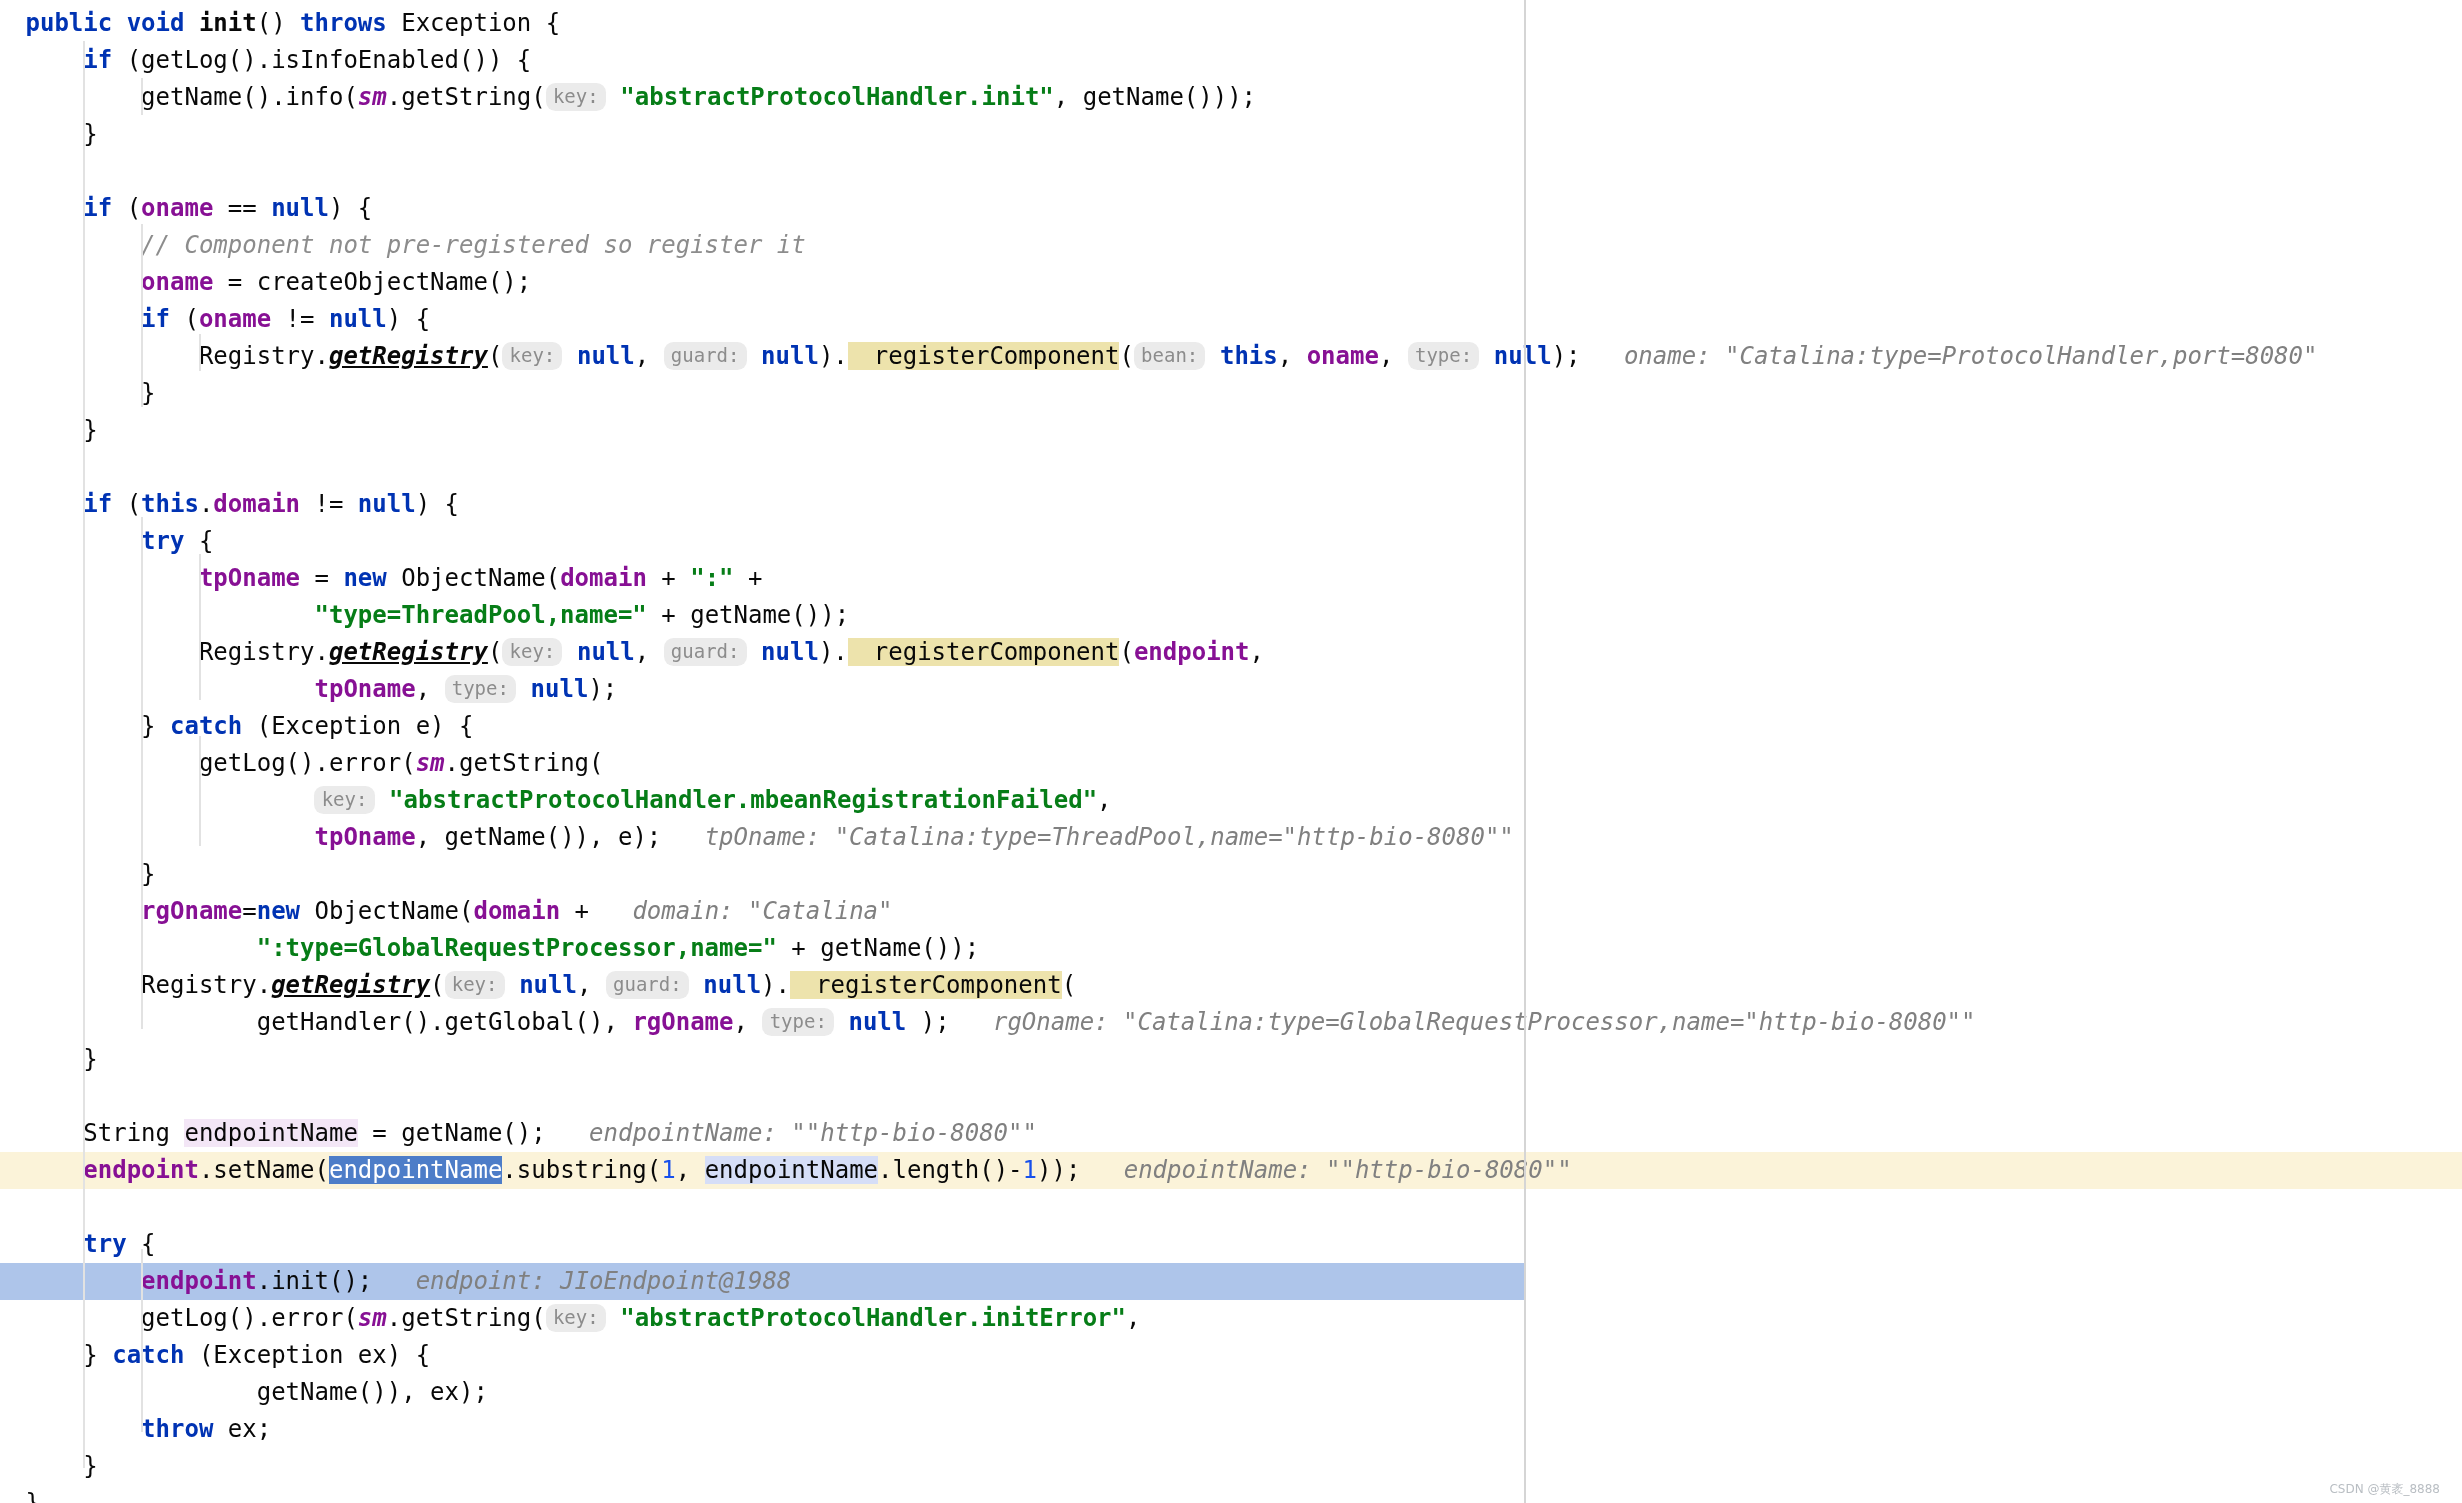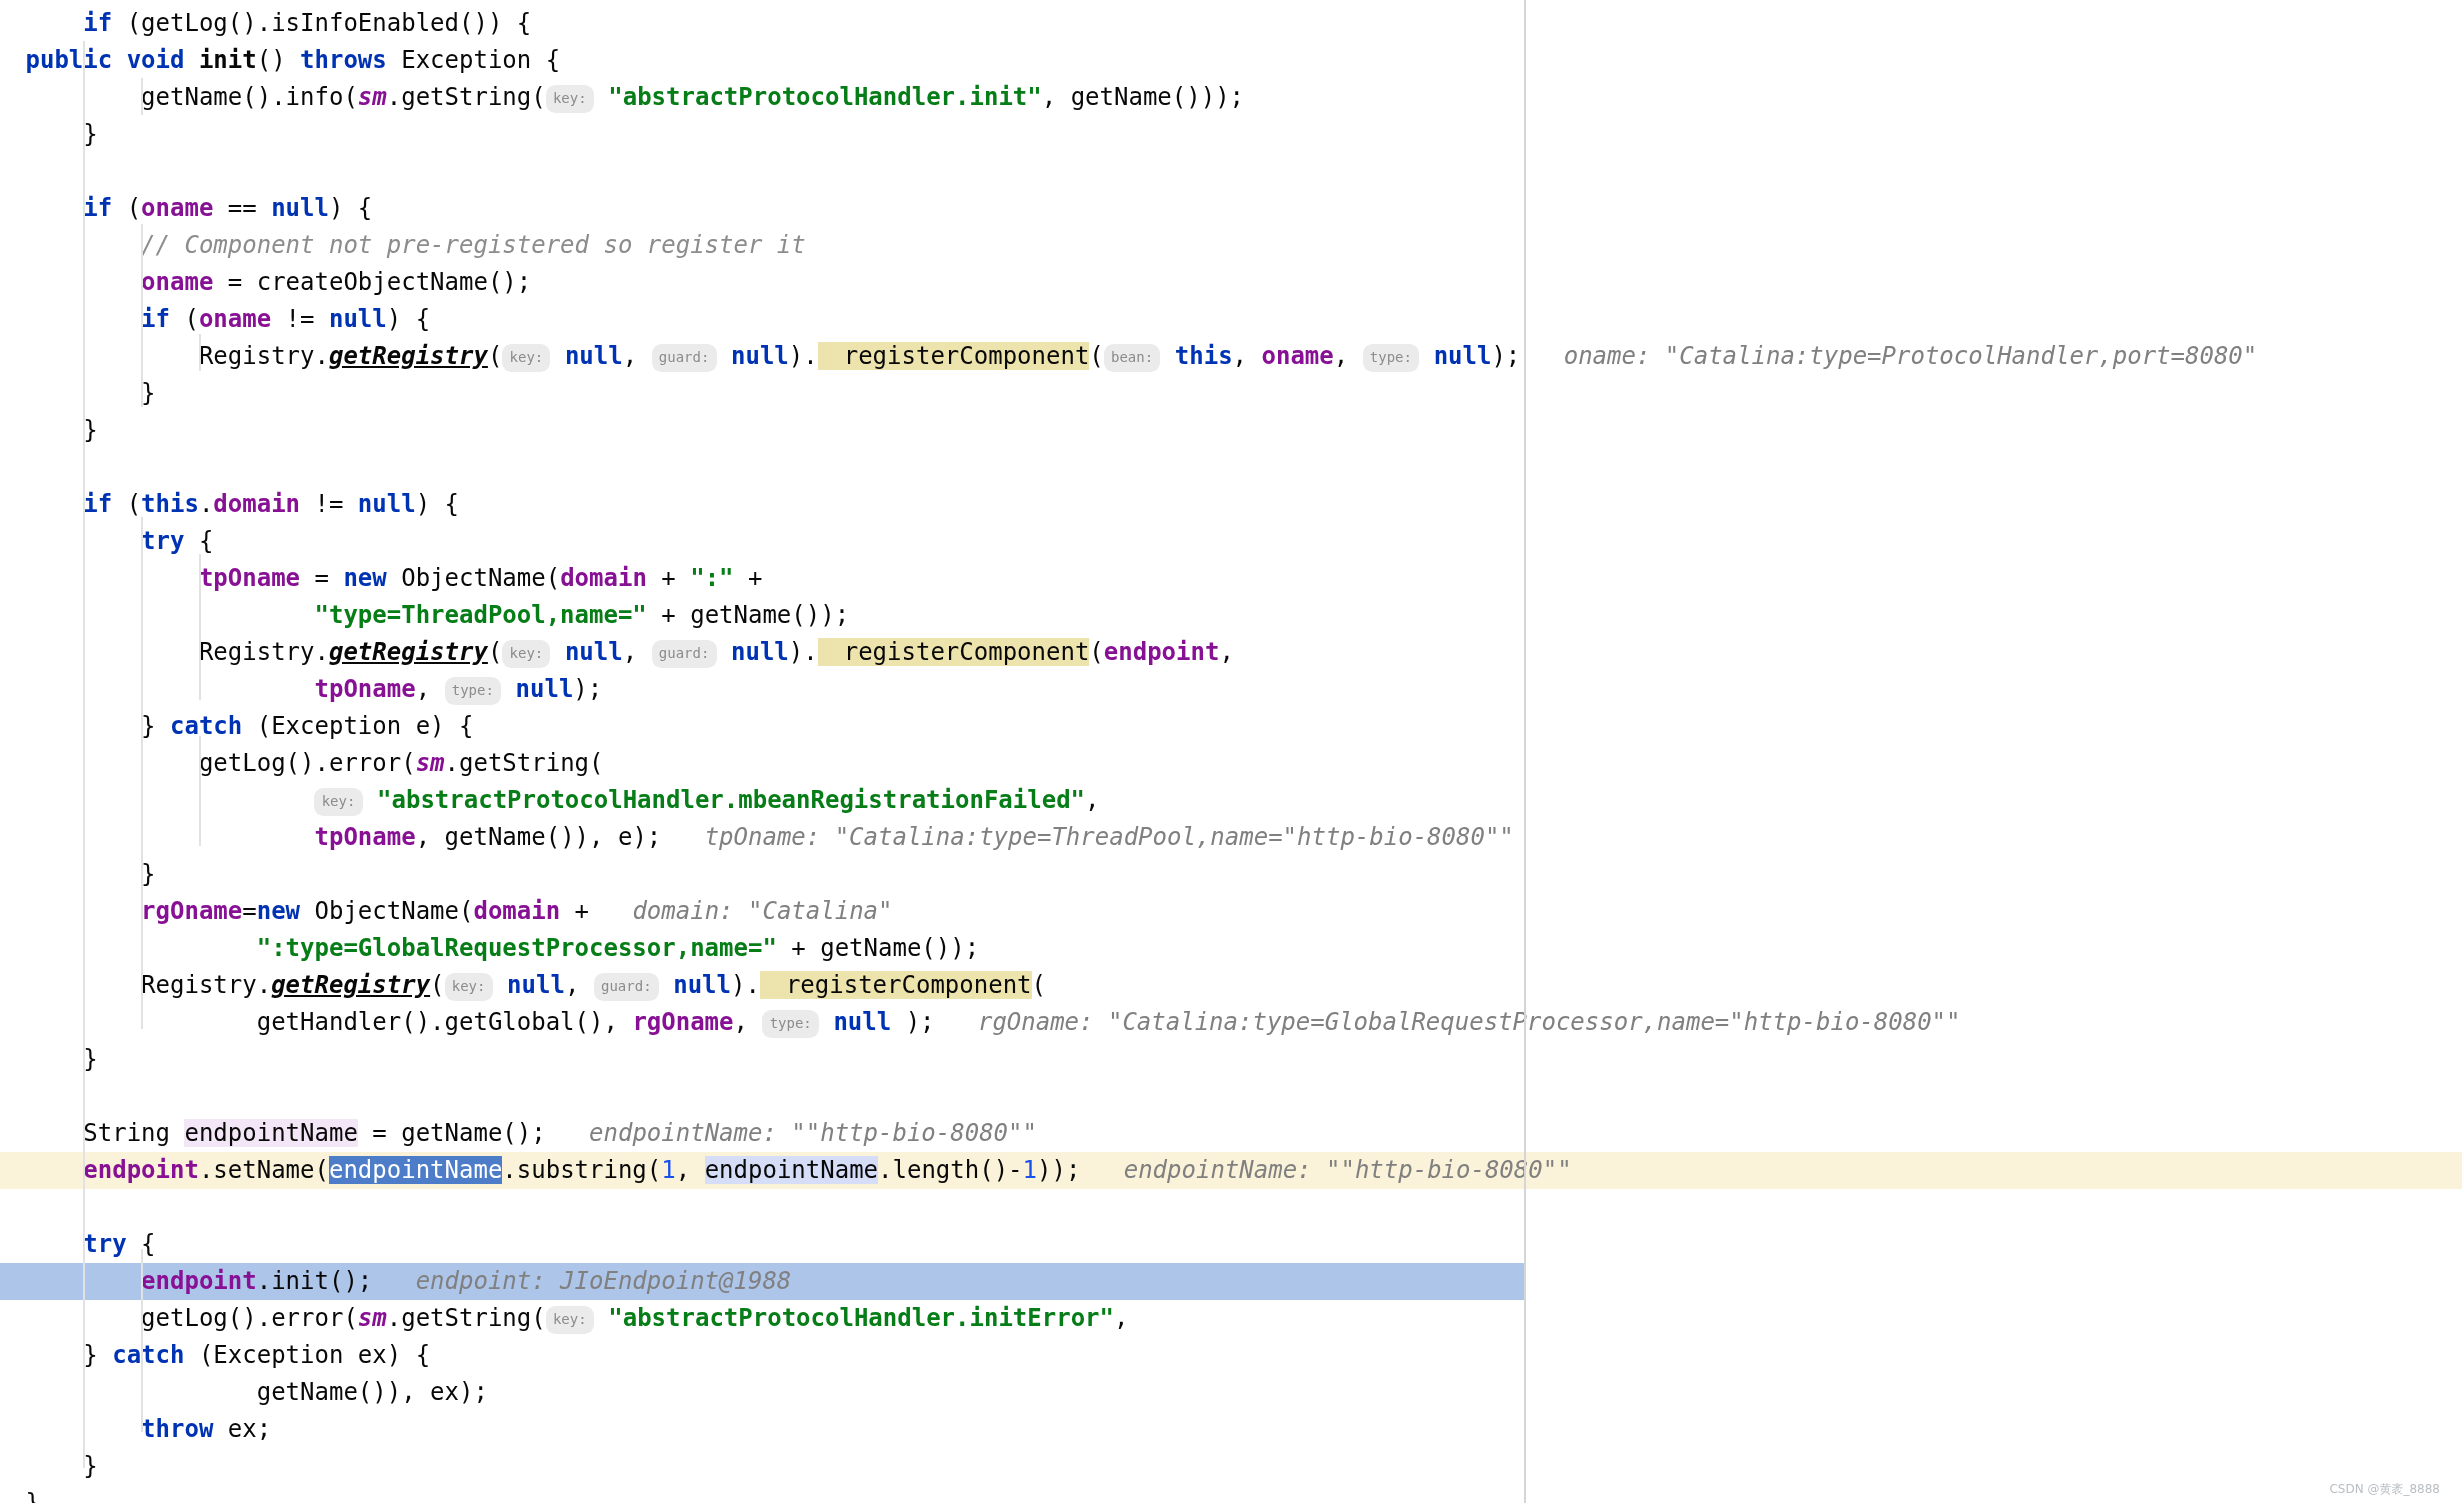--- a/index.html
+++ b/index.html
@@ -49,21 +49,21 @@
   .tk-num  { color: var(--number); }
   .tk-dbg  { color: var(--debug_value); font-style: italic; }
   .tk-hly  { color: var(--plain); background: var(--match_bg); padding-left: 26px; }
   .tk-sel  { color: var(--selection_fg); background: var(--selection_bg); }
   .tk-occ  { color: var(--plain); background: var(--occurrence_bg); }
   .tk-occw { color: var(--plain); background: var(--write_occurrence_bg); }
   .tk-chip {
     display: inline-block;
     background: var(--hint_bg);
     color: var(--hint_fg);
-    font-size: 14px;
+    font-size: 19px;
     line-height: 25.5px;
     padding: 0.8px 7.2px;
     border-radius: 9.5px;
     vertical-align: 1.6px;
   }
   .guide {
     position: absolute;
     width: 1.6px;
     background: var(--guide);
   }
@@ -83,22 +83,22 @@
     font-size: 12px;
     color: var(--watermark);
   }
 </style>
 </head>
 <body>
 
 <div class="editor">
 
   <div class="code">
+      <div class="line"><span class="tk-kw">public void </span><span class="tk-mth">init</span><span class="tk-pl">() </span><span class="tk-kw">throws </span><span class="tk-pl">Exception {</span></div>
       <div class="line"><span class="tk-pl">    </span><span class="tk-kw">if</span><span class="tk-pl"> (getLog().isInfoEnabled()) {</span></div>
-      <div class="line"><span class="tk-kw">public void </span><span class="tk-mth">init</span><span class="tk-pl">() </span><span class="tk-kw">throws </span><span class="tk-pl">Exception {</span></div>
       <div class="line"><span class="tk-pl">        getName().info(</span><span class="tk-sfld">sm</span><span class="tk-pl">.getString(</span><span class="tk-chip">key:</span><span class="tk-pl"> </span><span class="tk-str">"abstractProtocolHandler.init"</span><span class="tk-pl">, getName()));</span></div>
       <div class="line"><span class="tk-pl">    }</span></div>
       <div class="line"></div>
       <div class="line"><span class="tk-pl">    </span><span class="tk-kw">if</span><span class="tk-pl"> (</span><span class="tk-fld">oname</span><span class="tk-pl"> == </span><span class="tk-kw">null</span><span class="tk-pl">) {</span></div>
       <div class="line"><span class="tk-cm">        // Component not pre-registered so register it</span></div>
       <div class="line"><span class="tk-pl">        </span><span class="tk-fld">oname</span><span class="tk-pl"> = createObjectName();</span></div>
       <div class="line"><span class="tk-pl">        </span><span class="tk-kw">if</span><span class="tk-pl"> (</span><span class="tk-fld">oname</span><span class="tk-pl"> != </span><span class="tk-kw">null</span><span class="tk-pl">) {</span></div>
       <div class="line"><span class="tk-pl">            Registry.</span><span class="tk-smth">getRegistry</span><span class="tk-pl">(</span><span class="tk-chip">key:</span><span class="tk-pl"> </span><span class="tk-kw">null</span><span class="tk-pl">, </span><span class="tk-chip">guard:</span><span class="tk-pl"> </span><span class="tk-kw">null</span><span class="tk-pl">).</span><span class="tk-hly">registerComponent</span><span class="tk-pl">(</span><span class="tk-chip">bean:</span><span class="tk-pl"> </span><span class="tk-kw">this</span><span class="tk-pl">, </span><span class="tk-fld">oname</span><span class="tk-pl">, </span><span class="tk-chip">type:</span><span class="tk-pl"> </span><span class="tk-kw">null</span><span class="tk-pl">);</span><span class="tk-dbg">   oname: "Catalina:type=ProtocolHandler,port=8080"</span></div>
       <div class="line"><span class="tk-pl">        }</span></div>
       <div class="line"><span class="tk-pl">    }</span></div>

